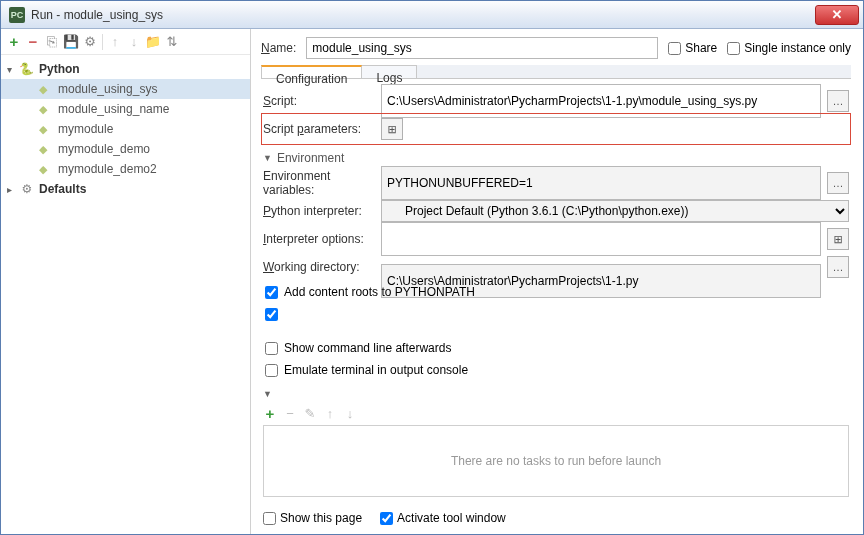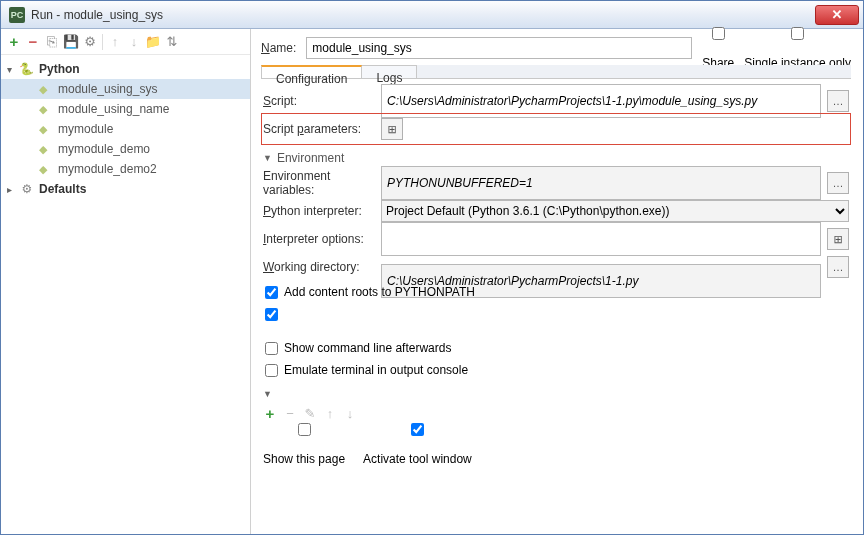--- a/index.html
+++ b/index.html
@@ -31,33 +31,33 @@
 .tree-child.selected { background:#d6e4f2; }
 .tree-child .child-icon { width:14px; height:12px; margin-right:5px; display:inline-block; }
 .tree-child .child-label { color:#555; }
 .py-ico { display:inline-block; color:#b8c97a; font-size:11px; }
 
 .right-pane { flex:1; display:flex; flex-direction:column; padding:6px 12px 0 10px; }
 .top-row { display:flex; align-items:center; height:26px; gap:10px;justify-content:flex-end; }
 .top-row .name-lbl { color:#333; }
 .top-row .name-lbl u { text-decoration:underline; }
 .top-row input[type=text] { flex:1; height:22px; border:1px solid #b8b8b8; padding:0 5px; background:#fff; }
-.chk-wrap { display:flex; align-items:center; gap:16px;flex-direction:column; }
+.chk-wrap { display:flex; align-items:center; gap:4px; }
 .chk-wrap input { margin:0; }
 
 .tabs-bar { display:flex; height:14px; border-bottom:1px solid #c8c8c8; margin-top:4px; background:#eef1f6; }
 .tab { padding:5px 14px; border:1px solid #c8c8c8; border-bottom:none; background:#f5f7fb; margin-right:-1px; color:#333; cursor:default; }
 .tab.active { background:#fff; border-top:2px solid #f0a030; position:relative; top:0; }
 
 .form-area { padding:8px 2px 0 2px; }
 .form-row { display:flex; align-items:center; height:28px; gap:6px; }
 .form-row .lbl { width:112px; color:#333; }
 .form-row .lbl u { text-decoration:underline; }
-.form-row input[type=text] { flex:1; height:22px; border:1px solid #b8b8b8; padding:16px 5px; background:#fff;font-style:italic; }
-.form-row select { flex:1; height:22px; border:1px solid #b8b8b8; background:#f3f3f3; padding:0 0; }
+.form-row input[type=text] { flex:1; height:22px; border:1px solid #b8b8b8; padding:16px 5px; background:#fff; }
+.form-row select { flex:1; height:22px; border:1px solid #b8b8b8; background:#f3f3f3; padding:0 19px; }
 .form-row .btn-sm { width:22px; height:22px; border:1px solid #b0b0b0; background:#f3f3f3; display:flex; align-items:center; justify-content:center; color:#555; font-size:11px; }
 .highlight-red { outline:1px solid #d94a3a; outline-offset:1px; }
 
 .section-hdr { display:flex; align-items:center; gap:5px; color:#555; margin:8px 0 4px 0; font-size:12px; }
 .section-hdr .tw { color:#666; font-size:9px; }
 
 .chk-row { display:flex; align-items:center; height:22px; gap:6px; padding-left:2px; }
 .chk-row input { margin:0; }
 
 .spacer { height:12px; }
@@ -221,20 +221,23 @@
             <div class="section-hdr">
               <span class="tw">▼</span>
             </div>
             <div class="bl-toolbar">
               <span class="tb-ico plus">+</span>
               <span class="tb-ico">−</span>
               <span class="tb-ico">✎</span>
               <span class="tb-ico">↑</span>
               <span class="tb-ico">↓</span>
             </div>
+            <div class="task-box">
+              <span>There are no tasks to run before launch</span>
+            </div>
             <div class="show-row">
               <label class="chk-wrap">
                 <input type="checkbox" style="">
                 <span>Show this page</span>
               </label>
               <label class="chk-wrap">
                 <input type="checkbox" checked="" style="">
                 <span>Activate tool window</span>
               </label>
             </div>

